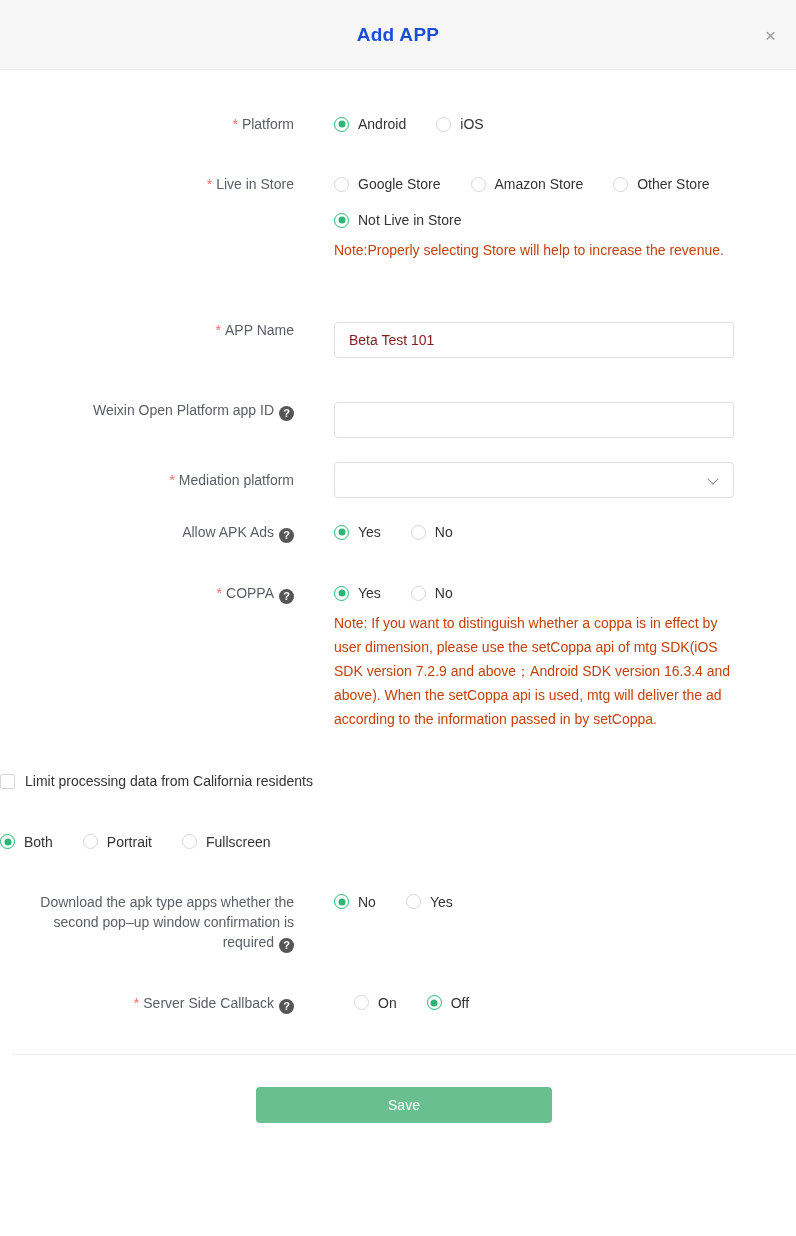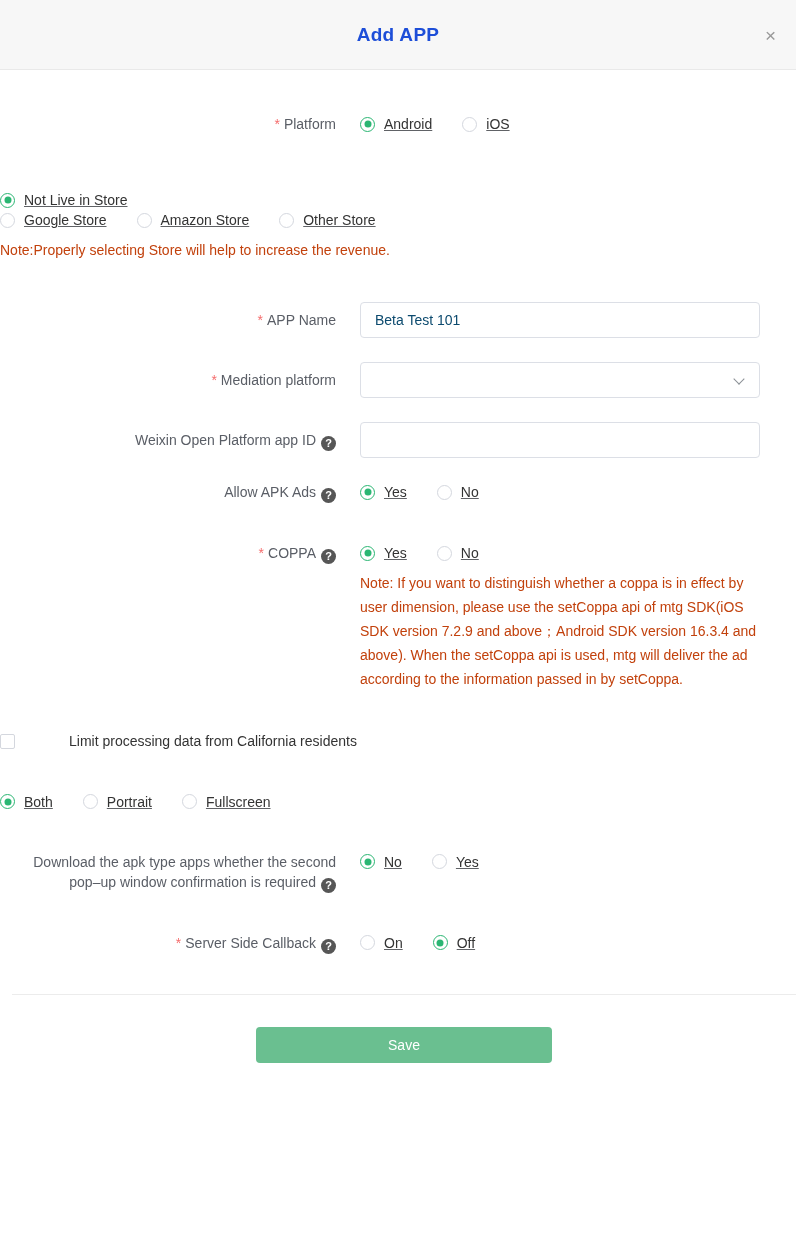--- a/index.html
+++ b/index.html
@@ -35,22 +35,22 @@
     color:#999;
     cursor:pointer;
     line-height:1;
     padding:4px;
   }
   
   .form { padding-top:44px; }
   .row { display:flex; align-items:flex-start; margin-bottom:40px; }
   .row.input-row { margin-bottom:24px;align-items:center; }
   .label {
-    width:360px;
-    padding-right:24px;
+    width:334px;
+    padding-right:40px;
     text-align:right;
     line-height:20px;
     color:#5a5e66;
     flex-shrink:0;
   }
   .input-row .label { line-height:36px; }
   .star { color:#f56c6c; margin-right:4px; }
   .help {
     display:inline-block;
     width:15px; height:15px;
@@ -66,44 +66,45 @@
     font-weight:700;
   }
   .control { flex:1; }
   
   .text-input {
     width:400px; height:36px;
     border:1px solid #dcdfe6;
     border-radius:4px;
     padding:0 14px;
     font-size:14px;
-    color:#0c4a6e;
+    color:#7f1d1d;
     font-family:inherit;
     outline:none;
     background:#fff;
+    margin-top:20px;
   }
   .text-input::placeholder { color:#bfc4cc; }
   .select-box {
     width:400px; height:36px;
     border:1px solid #dcdfe6;
     border-radius:4px;
     position:relative;
     background:#fff;
     cursor:pointer;
   }
   .chevron {
     position:absolute;
     right:16px; top:12px;
     width:8px; height:8px;
     border-right:1.5px solid #8b9096;
     border-bottom:1.5px solid #8b9096;
     transform:rotate(45deg);
   }
   
-  .option-group { display:flex; align-items:flex-start;text-decoration:underline; }
+  .option-group { display:flex; align-items:flex-start; }
   .radio-option {
     display:inline-flex;
     align-items:center;
     height:20px;
     margin-right:30px;
     cursor:pointer;
     color:#333;
   }
   .radio {
     width:15px; height:15px;
@@ -123,39 +124,38 @@
     border-radius:50%;
     top:50%; left:50%;
     transform:translate(-50%,-50%);
   }
   .checkbox-option {
     display:inline-flex;
     align-items:center;
     height:20px;
     cursor:pointer;
     color:#333;
-    gap:44px;
   }
   .checkbox {
     width:15px; height:15px;
     border:1px solid #d4d7de;
     border-radius:2px;
     background:#fff;
     margin-right:10px;
     flex-shrink:0;
   }
   
   .note {
     width:410px;
     color:#c2410c;
     line-height:24px;
     margin-top:8px;
   }
   .sub-row { margin-top:16px; }
-  .mt-lg { margin-top:28px; }
+  .mt-lg { margin-top:28px;gap:20px; }
   
   .modal-footer {
     border-top:1px solid #ececec;
     margin-top:20px;
     padding:32px 0 26px 0;
     display:flex;
     justify-content:center;
     margin-left:12px;
   }
   .save-button {
@@ -191,76 +191,79 @@
           <span>Android</span>
         </label>
         <label class="radio-option">
           <span class="radio"></span>
           <span>iOS</span>
         </label>
       </div>
     </div>
 
     <div class="row">
-      <div class="control">
+      <div class="label">
+        <span class="star">*</span><span>Live in Store</span>
+      </div>
+      <div class="control">
+        <div class="option-group">
+          <label class="radio-option">
+            <span class="radio"></span>
+            <span>Google Store</span>
+          </label>
+          <label class="radio-option">
+            <span class="radio"></span>
+            <span>Amazon Store</span>
+          </label>
+          <label class="radio-option">
+            <span class="radio"></span>
+            <span>Other Store</span>
+          </label>
+        </div>
         <div class="option-group sub-row">
           <label class="radio-option">
             <span class="radio checked"></span>
             <span>Not Live in Store</span>
           </label>
         </div>
-        <div class="option-group">
-          <label class="radio-option">
-            <span class="radio"></span>
-            <span>Google Store</span>
-          </label>
-          <label class="radio-option">
-            <span class="radio"></span>
-            <span>Amazon Store</span>
-          </label>
-          <label class="radio-option">
-            <span class="radio"></span>
-            <span>Other Store</span>
-          </label>
-        </div>
         <div class="note">Note:Properly selecting Store will help to increase the revenue.</div>
       </div>
     </div>
 
     <div class="row input-row">
       <div class="label">
         <span class="star">*</span><span>APP Name</span>
       </div>
       <div class="control">
         <input class="text-input" type="text" value="Beta Test 101" style="">
       </div>
     </div>
 
+
+    <div class="row input-row">
+      <div class="label">
+        <span>Weixin Open Platform app ID</span><span class="help">?</span>
+      </div>
+      <div class="control">
+        <input class="text-input" type="text" value="" style="">
+      </div>
+    </div>
 
     <div class="row input-row">
       <div class="label">
         <span class="star">*</span><span>Mediation platform</span>
       </div>
       <div class="control">
         <div class="select-box">
           <span></span>
           <span class="chevron"></span>
         </div>
       </div>
     </div>
 
-    <div class="row input-row">
-      <div class="label">
-        <span>Weixin Open Platform app ID</span><span class="help">?</span>
-      </div>
-      <div class="control">
-        <input class="text-input" type="text" value="" style="">
-      </div>
-    </div>
-
     <div class="row">
       <div class="label">
         <span>Allow APK Ads</span><span class="help">?</span>
       </div>
       <div class="control option-group">
         <label class="radio-option">
           <span class="radio checked"></span>
           <span>Yes</span>
         </label>
         <label class="radio-option">

